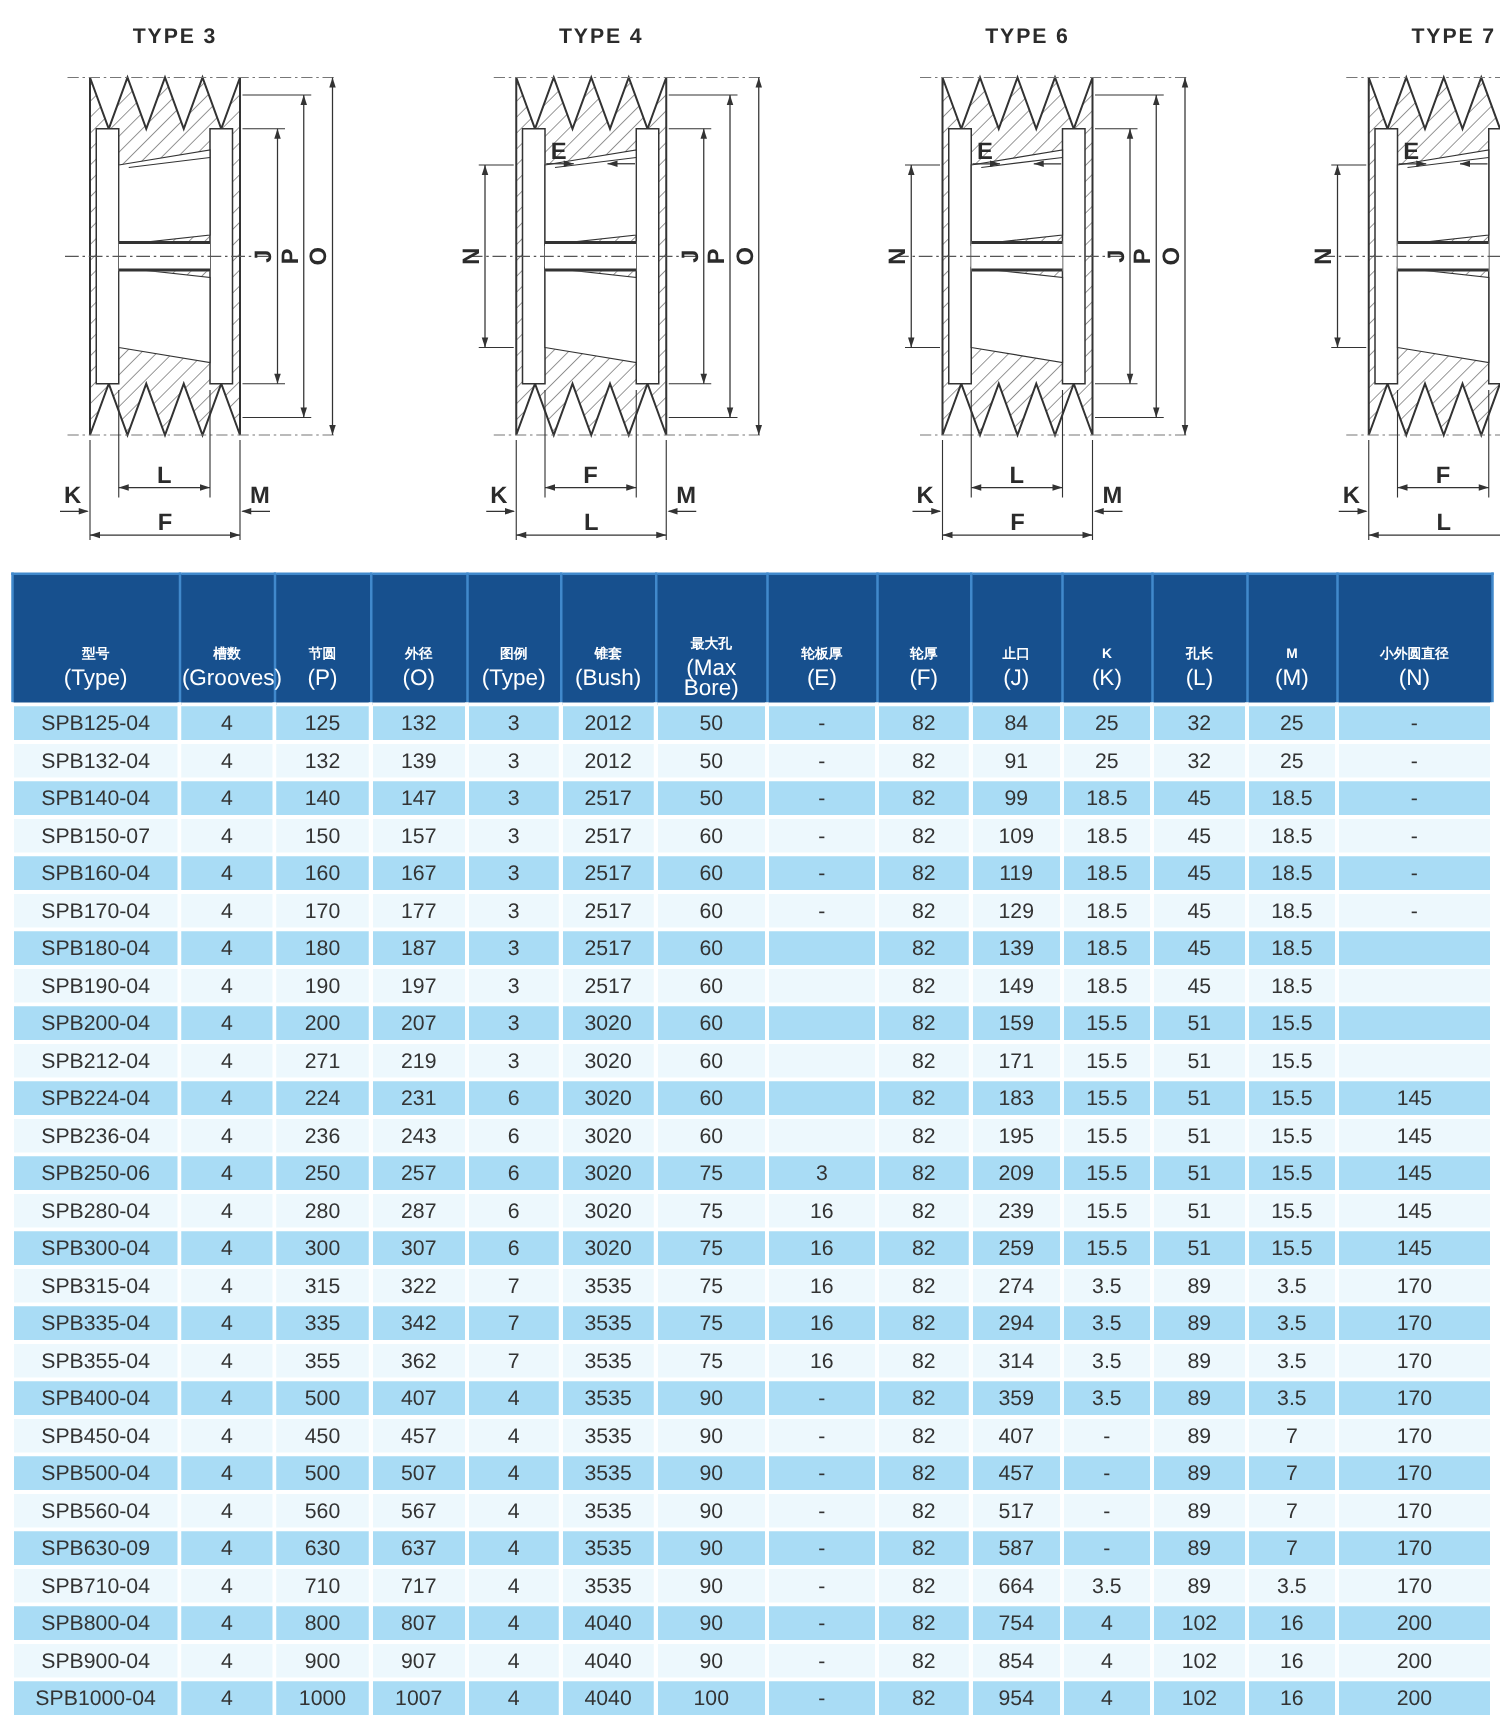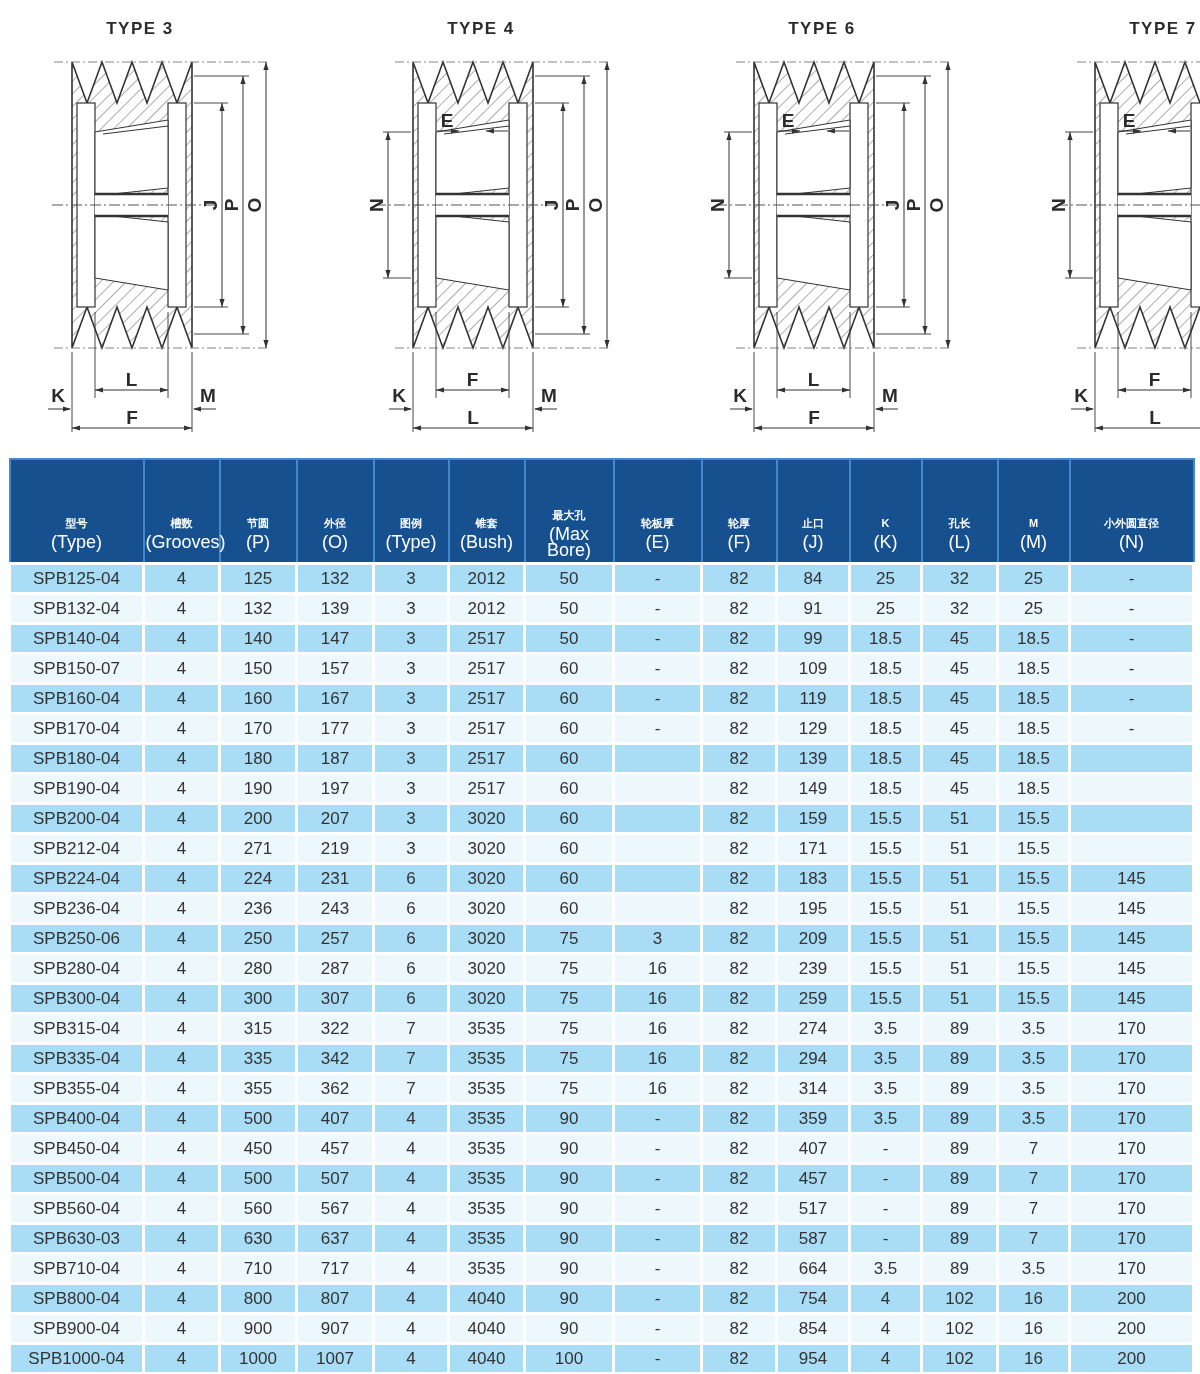--- a/index.html
+++ b/index.html
@@ -745,21 +745,21 @@
             <td>90</td>
             <td>-</td>
             <td>82</td>
             <td>517</td>
             <td>-</td>
             <td>89</td>
             <td>7</td>
             <td>170</td>
           </tr>
           <tr class="row-odd">
-            <td>SPB630-03</td>
+            <td>SPB630-09</td>
             <td>4</td>
             <td>630</td>
             <td>637</td>
             <td>4</td>
             <td>3535</td>
             <td>90</td>
             <td>-</td>
             <td>82</td>
             <td>587</td>
             <td>-</td>

